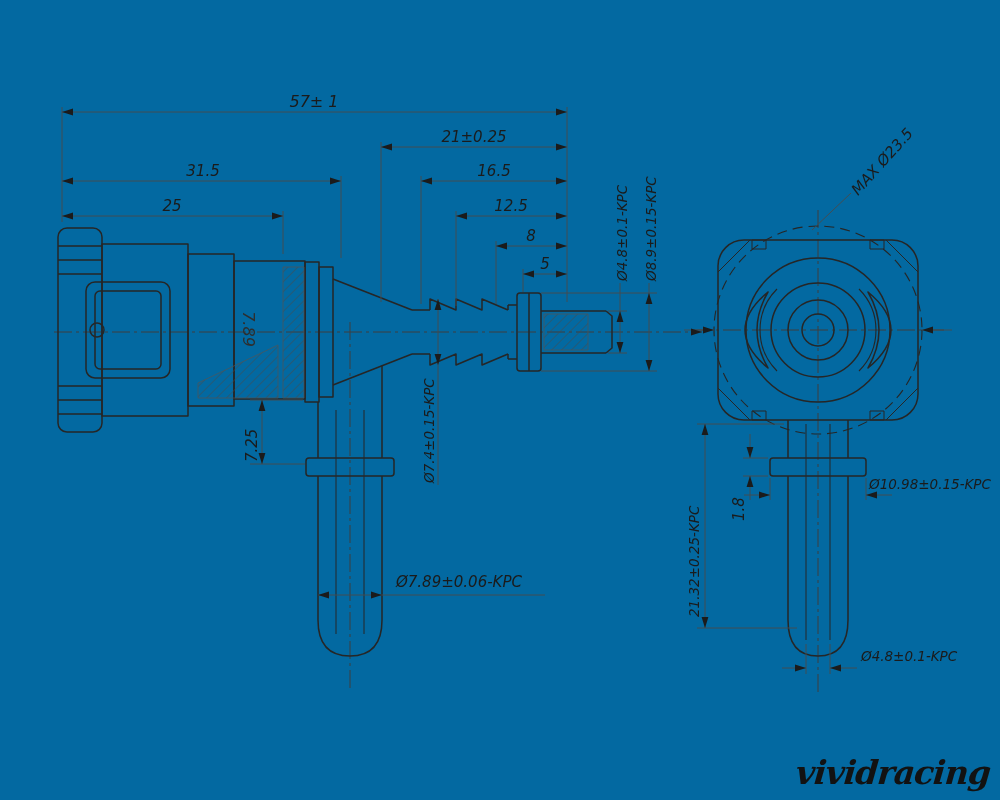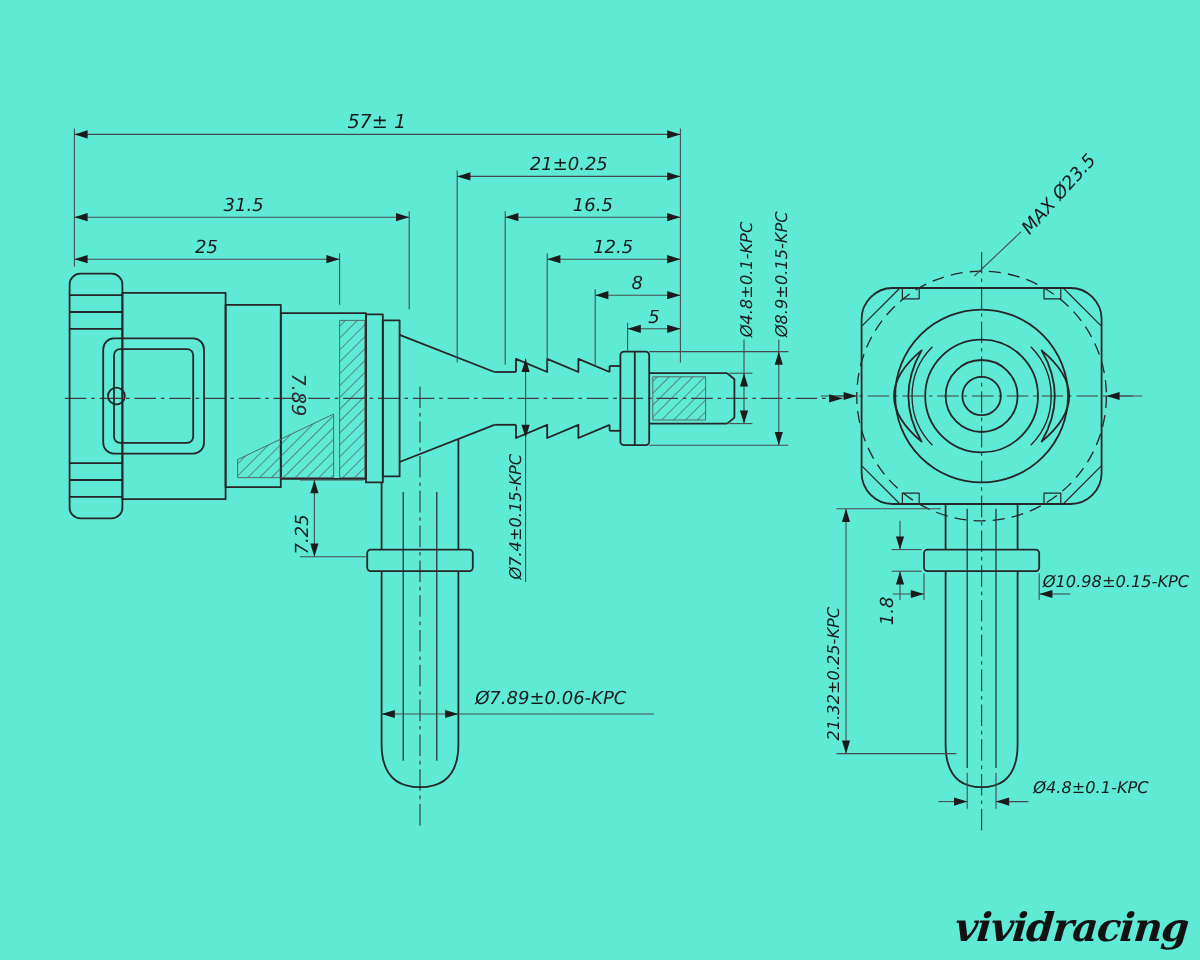--- a/index.html
+++ b/index.html
@@ -1,16 +1,16 @@
 <!DOCTYPE html>
 <html><head>
 <meta charset="utf-8">
 <style>
   html,body{margin:0;padding:0;background:#dcdcdc;}
-  .page{position:relative;width:1000px;height:800px;background:#5eead4;overflow:hidden;font-family:"DejaVu Sans",sans-serif;}
+  .page{position:relative;width:1000px;height:800px;background:#0369a1;overflow:hidden;font-family:"DejaVu Sans",sans-serif;}
   .page svg{position:absolute;left:0;top:0;}
   text{fill:#1b1b1b;}
   .dim{font:italic 15px "DejaVu Sans",sans-serif;}
   .dim-big{font:italic 16px "DejaVu Sans",sans-serif;}
   .dim-sm{font:italic 13.5px "DejaVu Sans",sans-serif;}
   .marking{font:italic 16px "DejaVu Sans",sans-serif;fill:#2e2e2e;}
   .watermark{position:absolute;right:10px;bottom:8px;font:bold italic 33px "DejaVu Serif",serif;color:#121212;transform:skewX(-5deg);letter-spacing:-1px;}
 </style>
 </head>
 <body>

